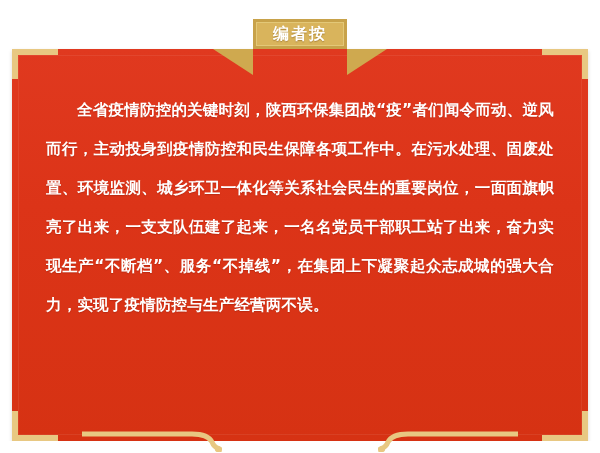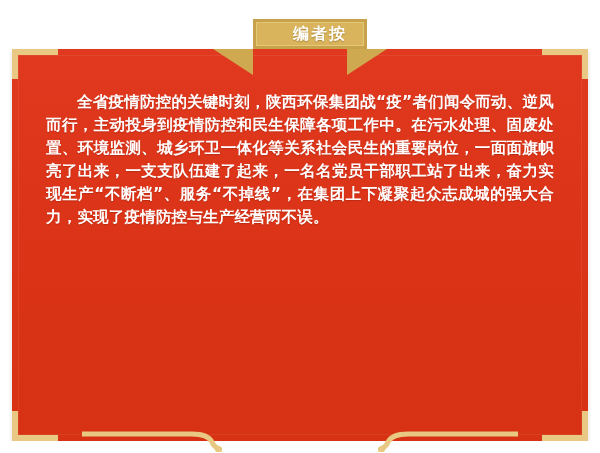--- a/index.html
+++ b/index.html
@@ -25,21 +25,20 @@
     position: absolute;
     left: 253px;
     top: 19px;
     width: 94px;
     height: 30px;
     background: #c8a24a;
     z-index: 6;
     display: flex;
     align-items: center;
     justify-content: center;
-    padding-left: 20px;
   }
   .ribbon-inner {
     position: absolute;
     left: 3px;
     top: 3px;
     right: 3px;
     bottom: 3px;
     background: #d9b45c;
     border: 1px solid #e3c878;
   }
@@ -134,21 +133,21 @@
   .content {
     position: absolute;
     left: 34px;
     top: 42px;
     width: 508px;
     color: #ffffff;
     font-family: "DejaVu Sans", "Liberation Sans", sans-serif;
   }
   .para {
     font-size: 15.5px;
-    line-height: 23px;
+    line-height: 39px;
     text-align: justify;
     text-indent: 2em;
     margin: 0 0 20px 0;
     font-weight: bold;
     letter-spacing: 0.2px;
     text-shadow: 0 1px 1px rgba(130,25,10,.35);
   }
   .para:last-child { margin-bottom: 0; }
 
   

